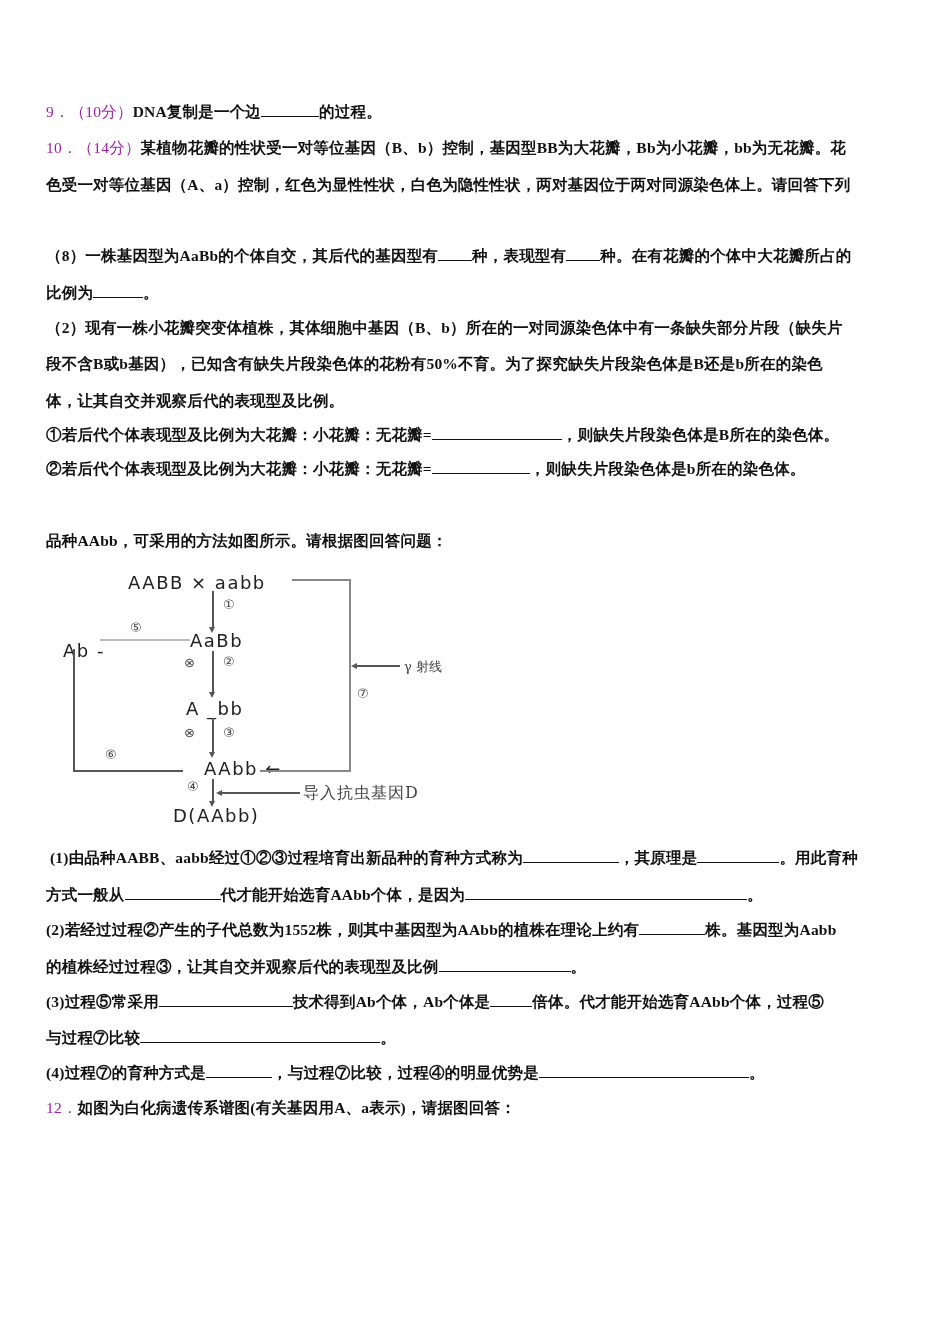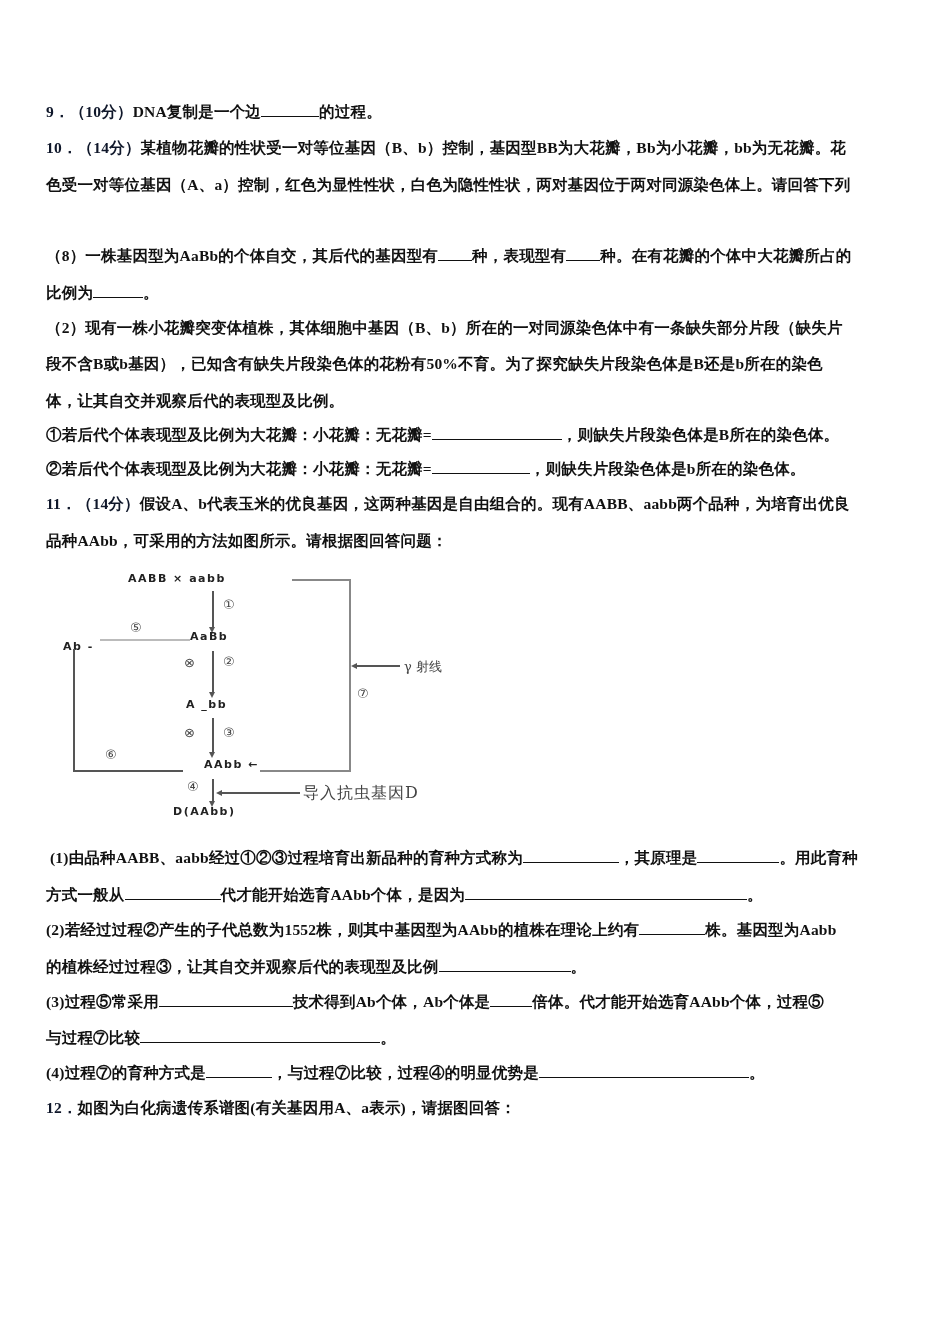--- a/index.html
+++ b/index.html
@@ -1,24 +1,24 @@
 <!DOCTYPE html>
 <html><head>
 <meta charset="utf-8">
 <style>
   html, body { margin: 0; padding: 0; background: #ffffff; }
   body { width: 950px; height: 1344px; position: relative; overflow: hidden;
          font-family: "Liberation Serif", "DejaVu Serif", serif; color: #111; }
   .page { position: absolute; left: 0; top: 0; width: 950px; height: 1344px; }
   .line { position: absolute; left: 46px; width: 860px; font-size: 15.5px; line-height: 20px;
           font-weight: bold; white-space: nowrap; letter-spacing: 0.2px; }
-  .qnum { font-weight: bold; color: #0f172a; }
+  .qnum { font-weight: normal; color: #a21caf; }
   .blank { display: inline-block; border-bottom: 1.5px solid #111; height: 14px; vertical-align: baseline; }
   .diagram { position: absolute; left: 60px; top: 565px; width: 420px; height: 260px; }
-  .dtext { position: absolute; font-family: "DejaVu Sans", sans-serif; font-size: 11px; font-weight: bold;
+  .dtext { position: absolute; font-family: "DejaVu Sans", sans-serif; font-size: 18px; font-weight: normal;
            color: #222; white-space: nowrap; letter-spacing: 1.5px; }
   .dlabel { position: absolute; font-family: "DejaVu Serif", serif; font-size: 13px; color: #444; white-space: nowrap; }
   .circ { position: absolute; font-size: 13px; color: #444; font-family: "DejaVu Sans", sans-serif; }
   .vline { position: absolute; width: 1.5px; background: #555; }
   .hline { position: absolute; height: 1.5px; background: #777; }
   .arrow-down { position: absolute; width: 0; height: 0; border-left: 3px solid transparent;
                 border-right: 3px solid transparent; border-top: 6px solid #555; }
   .arrow-left { position: absolute; width: 0; height: 0; border-top: 3px solid transparent;
                 border-bottom: 3px solid transparent; border-right: 6px solid #555; }
 </style>
@@ -47,23 +47,20 @@
   <div class="line" style="top:354px">段不含B或b基因），已知含有缺失片段染色体的花粉有50%不育。为了探究缺失片段染色体是B还是b所在的染色</div>
   <div class="line" style="top:391px">体，让其自交并观察后代的表现型及比例。</div>
 
   <div class="line" style="top:425px">
     <span>①若后代个体表现型及比例为大花瓣：小花瓣：无花瓣=</span><span class="blank" style="width:130px"></span><span>，则缺失片段染色体是B所在的染色体。</span>
   </div>
   <div class="line" style="top:459px">
     <span>②若后代个体表现型及比例为大花瓣：小花瓣：无花瓣=</span><span class="blank" style="width:98px"></span><span>，则缺失片段染色体是b所在的染色体。</span>
   </div>
 
-  <div class="line" style="top:494px">
-    <span class="qnum">11．（14分）</span><span>假设A、b代表玉米的优良基因，这两种基因是自由组合的。现有AABB、aabb两个品种，为培育出优良</span>
-  </div>
   <div class="line" style="top:531px">品种AAbb，可采用的方法如图所示。请根据图回答问题：</div>
 
   <div class="diagram">
     <div class="dtext" style="left:68px; top:7px">AABB  ×  aabb</div>
 
     <div class="vline" style="left:152px; top:26px; height:38px"></div>
     <div class="arrow-down" style="left:149px; top:62px"></div>
     <div class="circ" style="left:163px; top:32px">①</div>
 
     <div class="dtext" style="left:130px; top:65px">AaBb</div>

